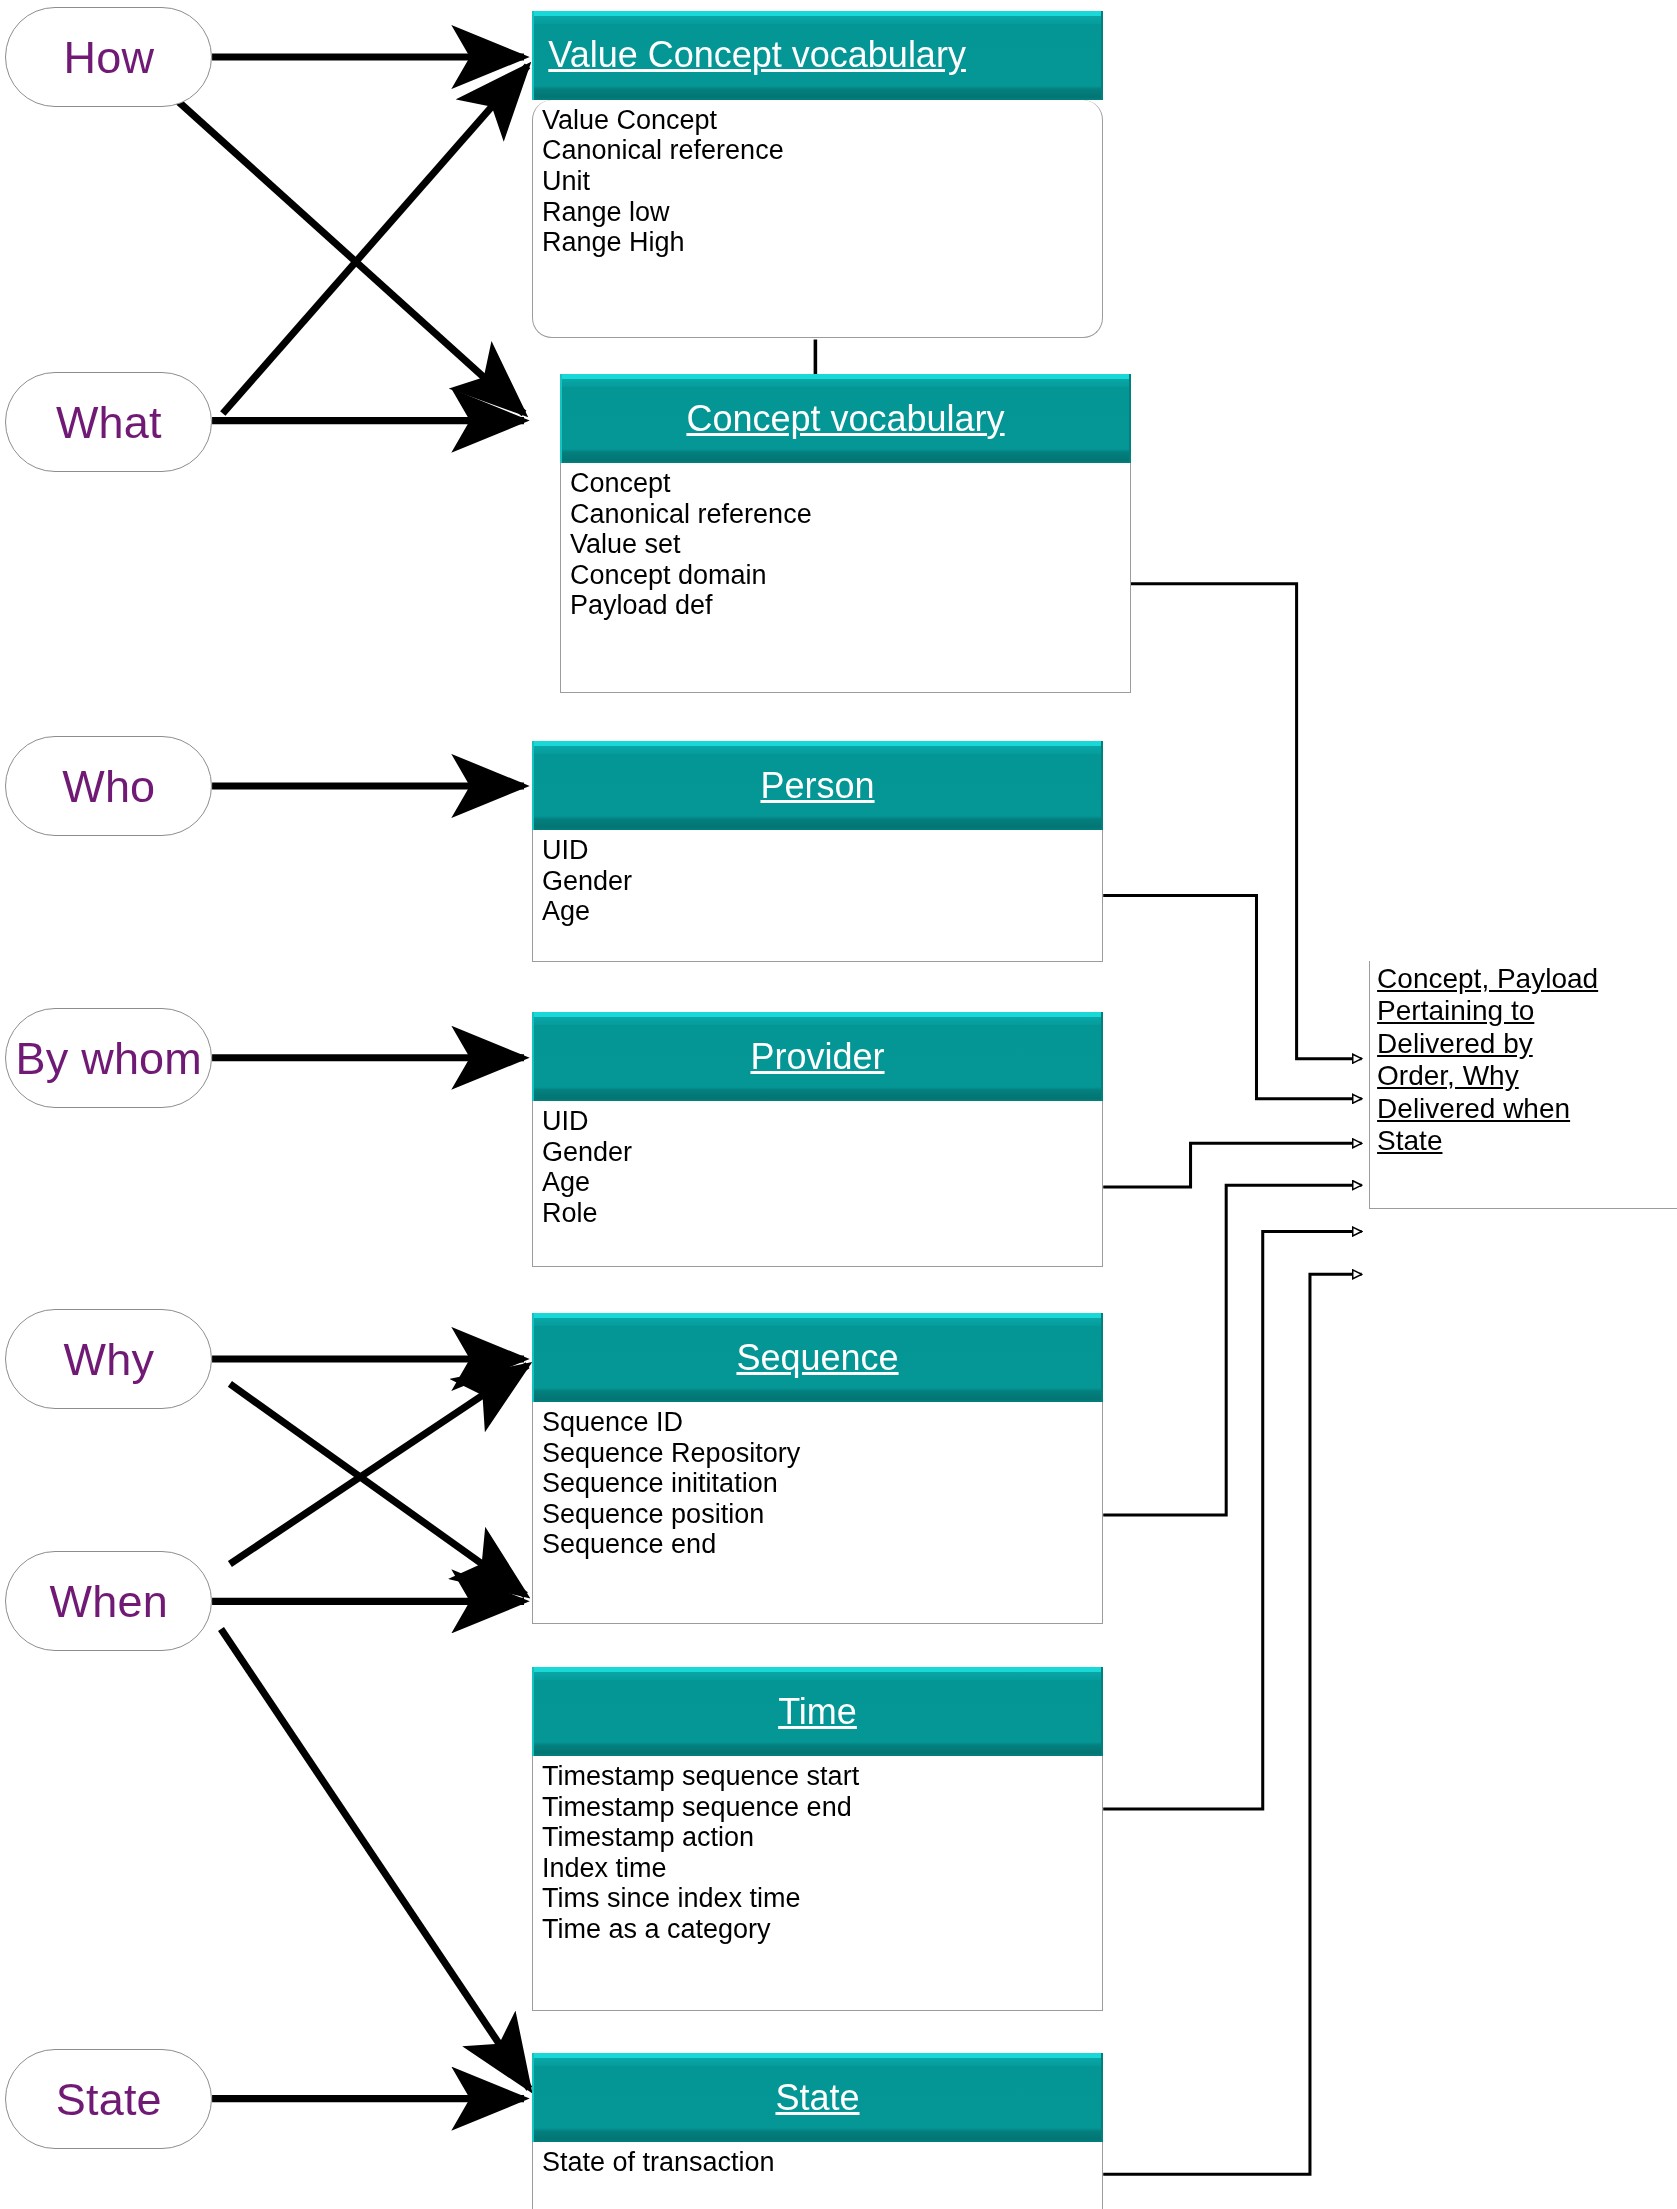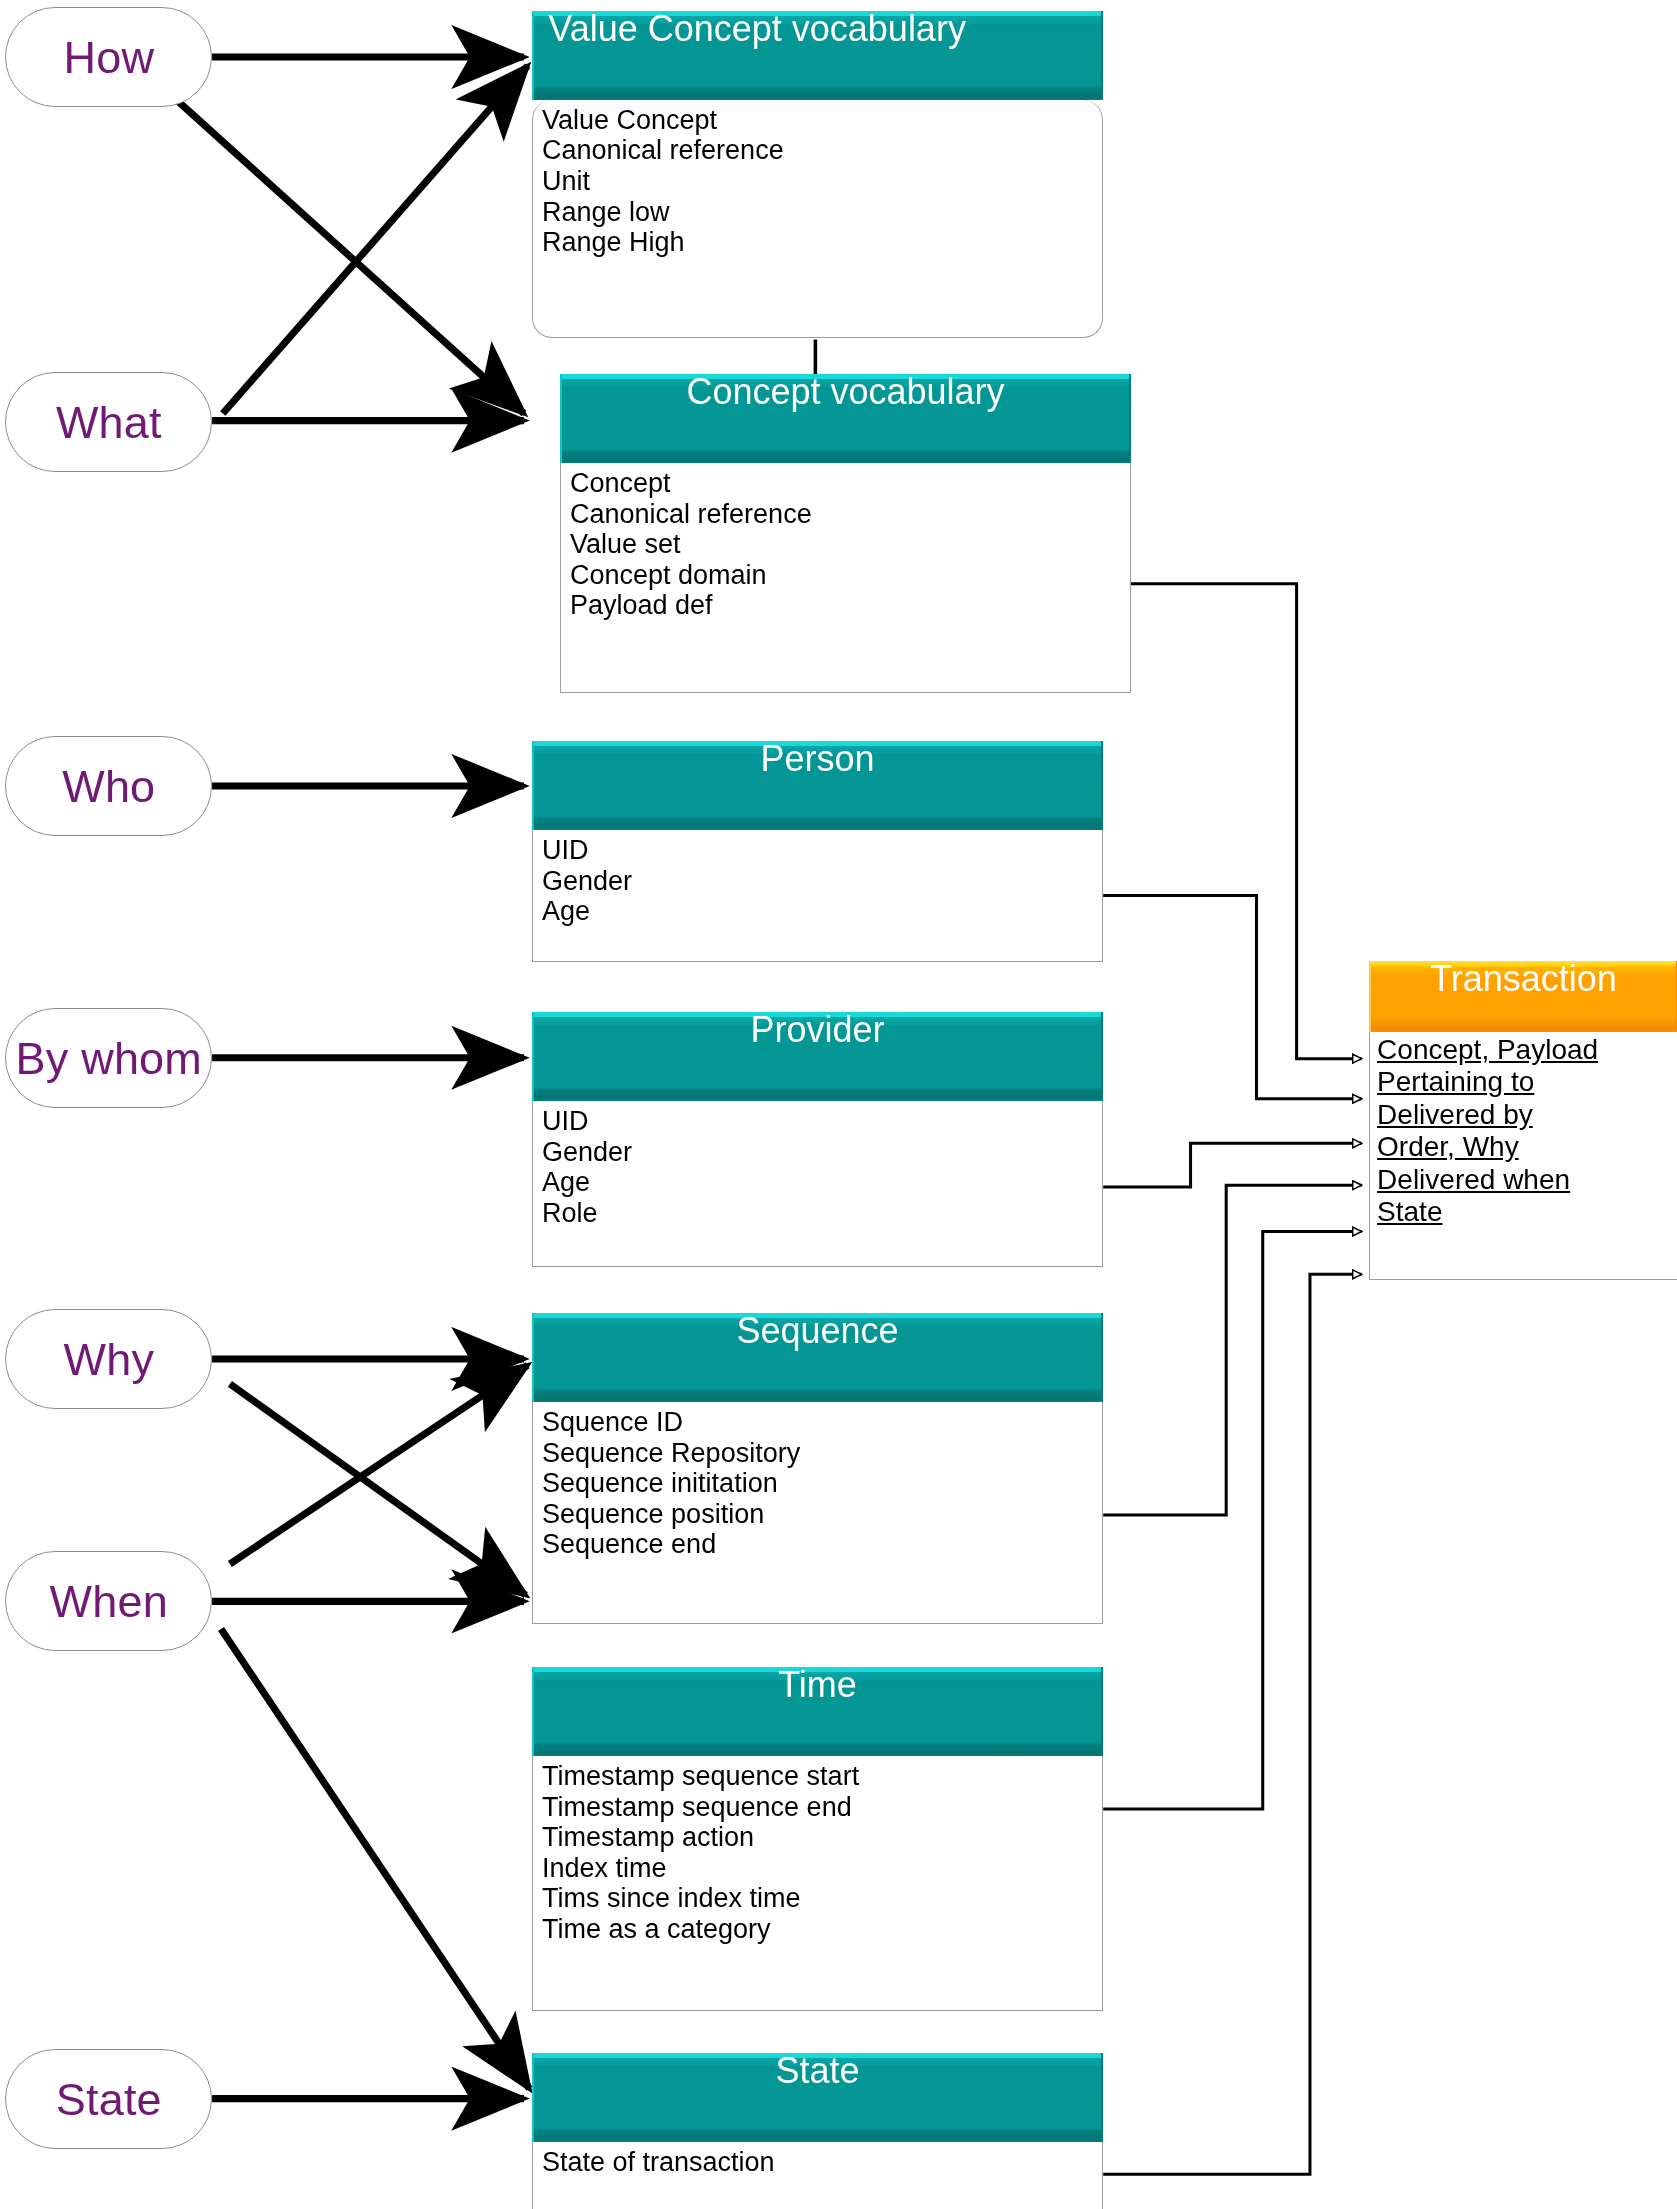--- a/index.html
+++ b/index.html
@@ -23,25 +23,26 @@
     letter-spacing:0.2px;
     white-space:nowrap;
   }
 
   
   .entity{position:absolute;box-sizing:border-box;}
   .entity .hdr{
     position:relative;
     box-sizing:border-box;
     height:89px;
-    display:flex;
+    display:flex;align-items:center;
     color:#ffffff;
     font-size:36px;
     line-height:1;
     overflow:hidden;
+    text-decoration:underline;
   }
   .entity .hdr.teal{
     background:linear-gradient(to bottom,
       #18d8d8 0px,#18d8d8 4.5px,
       #0aa6a6 5.3px,#059c9c 12.5px,
       #049595 13.4px,#059696 75px,
       #03807f 78px,#037573 86px,#02807e 89px);
     border-left:2.7px solid #13c3c0;
     border-right:2.7px solid #03807e;
   }
@@ -244,23 +245,20 @@
   <div class="entity" id="state" style="left:532px;top:2053px;width:571px;">
     <div class="hdr teal">
       <div class="ttl center">State</div>
     </div>
     <div class="body" style="height:68px;">
       <div class="attr">State of transaction</div>
     </div>
   </div>
 
   <div class="entity" id="transaction" style="left:1369px;top:961px;width:309px;">
-    <div class="hdr orange" style="height:71px;">
-      <div class="ttl center">Transaction</div>
-    </div>
     <div class="body" style="height:248px;">
       <div class="attr">Concept, Payload</div>
       <div class="attr">Pertaining to</div>
       <div class="attr">Delivered by</div>
       <div class="attr">Order, Why</div>
       <div class="attr">Delivered when</div>
       <div class="attr">State</div>
     </div>
   </div>
 

